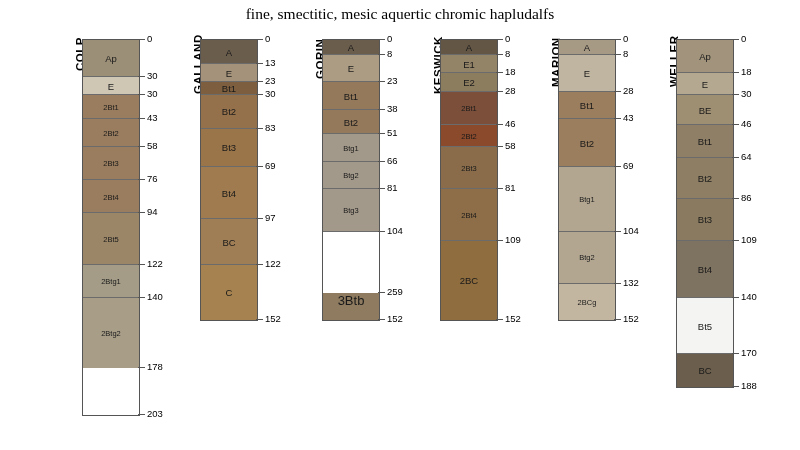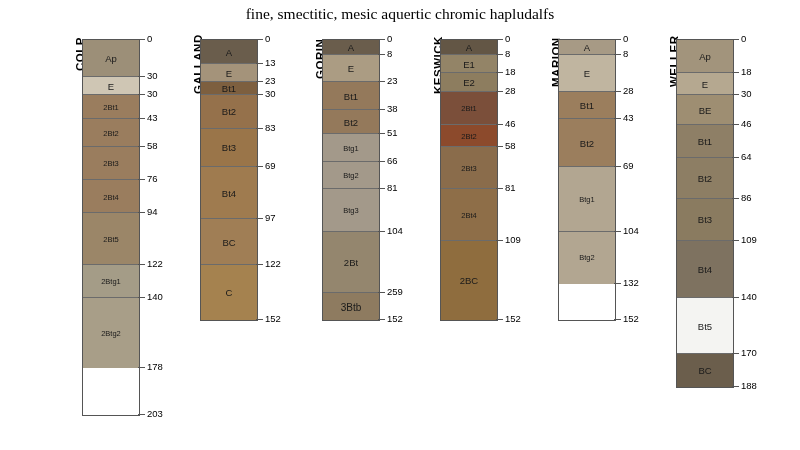--- a/index.html
+++ b/index.html
@@ -204,25 +204,22 @@
           </div>
           <div class="horizon" style="top: 94.095px; height: 27.675px; width: 56px; background: rgb(163, 153, 138);">
             <div class="hz-name" style="font-size: 7.5px; top: 9.525px;">Btg1</div>
           </div>
           <div class="horizon" style="top: 121.77px; height: 27.675px; width: 56px; background: rgb(163, 153, 138);">
             <div class="hz-name" style="font-size: 7.5px; top: 9.525px;">Btg2</div>
           </div>
           <div class="horizon" style="top: 149.445px; height: 42.435px; width: 56px; background: rgb(163, 153, 138);">
             <div class="hz-name" style="font-size: 7.5px; top: 16.905px;">Btg3</div>
           </div>
-          <div class="horizon" style="top: 191.88px; height: 60.885px; width: 56px; background: rgb(148, 134, 110);">
-            <div class="hz-name" style="font-size: 9.5px; top: 24.98px;">2Bt</div>
-          </div>
           <div class="horizon" style="top: 252.765px; height: 27.675px; width: 56px; background: rgb(142, 123, 96); border-bottom: none;">
-            <div class="hz-name" style="font-size: 10px; top: 9px;">3Btb</div>
+            <div class="hz-name" style="font-size: 13px; top: 0;">3Btb</div>
           </div>
         </div>
         <div class="depth-tick" style="left: 378px; top: 39px; width: 7px;"></div>
         <div class="depth-label" style="left: 387px; top: 33px;">0</div>
         <div class="depth-tick" style="left: 378px; top: 53.76px; width: 7px;"></div>
         <div class="depth-label" style="left: 387px; top: 47.76px;">8</div>
         <div class="depth-tick" style="left: 378px; top: 81.435px; width: 7px;"></div>
         <div class="depth-label" style="left: 387px; top: 75.435px;">23</div>
         <div class="depth-tick" style="left: 378px; top: 109.11px; width: 7px;"></div>
         <div class="depth-label" style="left: 387px; top: 103.11px;">38</div>
@@ -300,20 +297,23 @@
           </div>
           <div class="horizon" style="top: 79.335px; height: 47.97px; width: 56px; background: rgb(155, 126, 93);">
             <div class="hz-name" style="font-size: 9.5px; top: 18.5225px;">Bt2</div>
           </div>
           <div class="horizon" style="top: 127.305px; height: 64.575px; width: 56px; background: rgb(178, 166, 145);">
             <div class="hz-name" style="font-size: 7.5px; top: 27.975px;">Btg1</div>
           </div>
           <div class="horizon" style="top: 191.88px; height: 51.66px; width: 56px; background: rgb(178, 166, 145);">
             <div class="hz-name" style="font-size: 7.5px; top: 21.5175px;">Btg2</div>
           </div>
+          <div class="horizon" style="top: 243.54px; height: 36.9px; width: 56px; background: rgb(195, 182, 160); border-bottom: none;">
+            <div class="hz-name" style="font-size: 7.5px; top: 14.1375px;">2BCg</div>
+          </div>
         </div>
         <div class="depth-tick" style="left: 614px; top: 39px; width: 7px;"></div>
         <div class="depth-label" style="left: 623px; top: 33px;">0</div>
         <div class="depth-tick" style="left: 614px; top: 53.76px; width: 7px;"></div>
         <div class="depth-label" style="left: 623px; top: 47.76px;">8</div>
         <div class="depth-tick" style="left: 614px; top: 90.66px; width: 7px;"></div>
         <div class="depth-label" style="left: 623px; top: 84.66px;">28</div>
         <div class="depth-tick" style="left: 614px; top: 118.335px; width: 7px;"></div>
         <div class="depth-label" style="left: 623px; top: 112.335px;">43</div>
         <div class="depth-tick" style="left: 614px; top: 166.305px; width: 7px;"></div>

